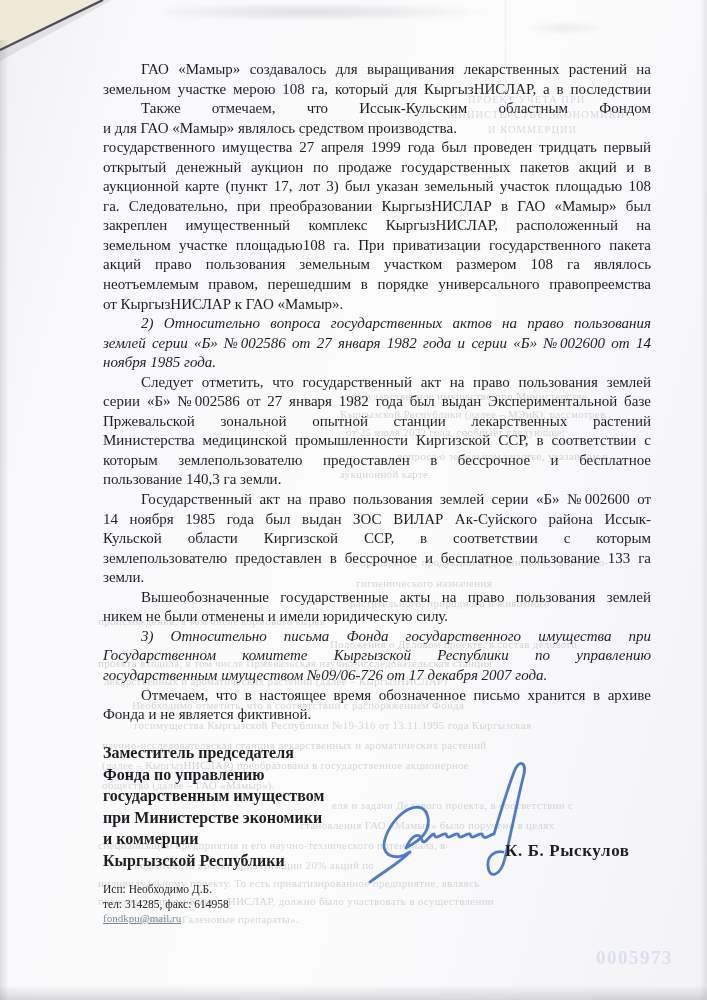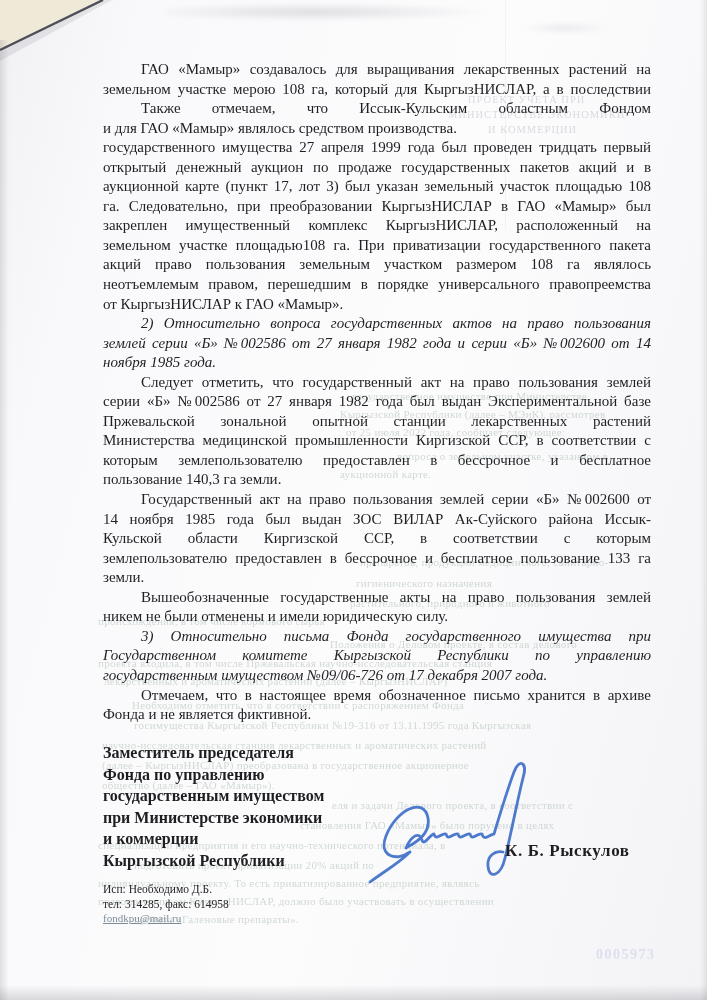--- a/index.html
+++ b/index.html
@@ -58,21 +58,21 @@
     font-weight:bold;font-size:17px;letter-spacing:.6px;color:#1e1e22;white-space:nowrap;
   }
   .signature-svg{position:absolute;left:362px;top:746px;}
 
   .contact{position:absolute;left:103px;top:882px;font-size:11.5px;color:#26262a;}
   .contact div{height:14.5px;line-height:14.5px;white-space:nowrap;}
   .contact a{color:#7e8c98;text-decoration:underline;font-size:11px;cursor:pointer;}
 
   .stamp-number{
     position:absolute;left:596px;top:947px;
-    font-size:14px;font-weight:bold;color:#dcdfee;letter-spacing:1.5px;
+    font-size:19px;font-weight:bold;color:#dcdfee;letter-spacing:1.5px;
   }
 </style>
 </head>
 <body>
 
 <div class="page">
 
   <svg class="fold" width="130" height="70" viewBox="0 0 130 70">
     <polygon points="0,0 103,0 0,50" fill="#efe9d8"></polygon>
     <polygon points="103,0 0,50 0,61 112,0" fill="rgba(100,100,112,0.13)"></polygon>

